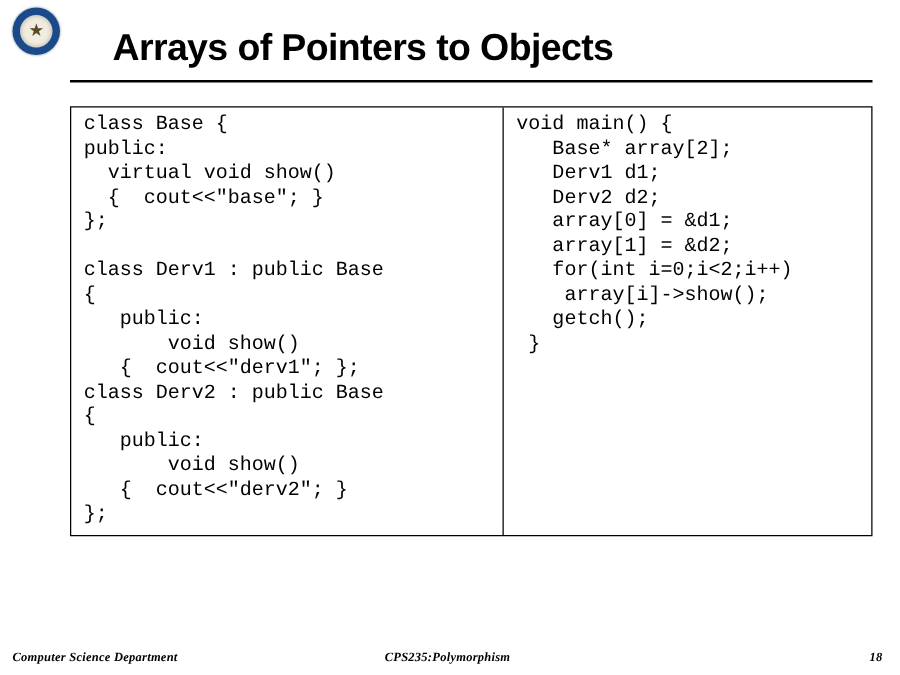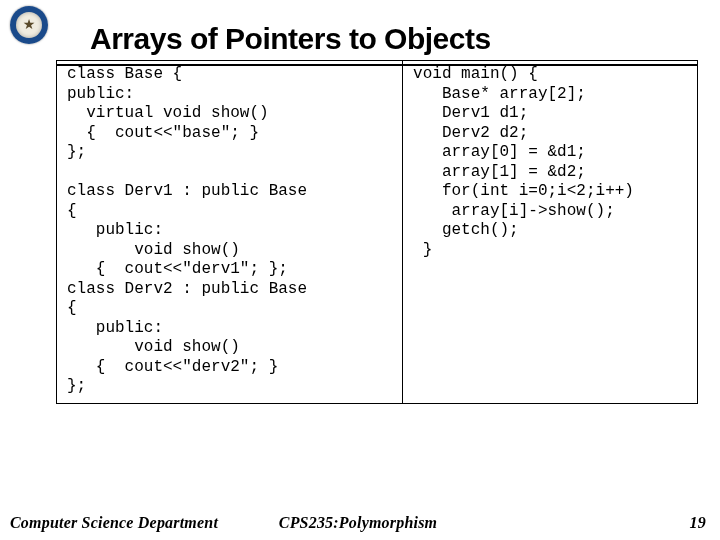--- a/index.html
+++ b/index.html
@@ -52,21 +52,21 @@
   .rule {
     position: absolute;
     top: 64px;
     left: 56px;
     right: 22px;
     height: 2px;
     background: #000;
   }
   .code-wrap {
     position: absolute;
-    top: 60px;
+    top: 85px;
     left: 56px;
     right: 22px;
     border: 1px solid #000;
   }
   .code-table {
     width: 100%;
     border-collapse: collapse;
   }
   .code-table td {
     vertical-align: top;
@@ -83,21 +83,21 @@
   }
   .footer {
     position: absolute;
     bottom: 8px;
     left: 10px;
     right: 14px;
     display: flex;
     justify-content: space-between;
     align-items: flex-start;
     font-family: Georgia, 'Times New Roman', serif;
-    font-size: 16px;
+    font-size: 10px;
     color: #000;
   }
   .footer-center {
     position: absolute;
     left: 50%;
     transform: translateX(-50%);
   }
   .footer-left, .footer-center, .footer-right {
     font-style: italic;
     font-weight: 600;
@@ -144,14 +144,14 @@
    getch();
  }</td>
     </tr>
   </tbody>
     </table>
 </div>
 
 <div class="footer">
   <span class="footer-left">Computer Science Department</span>
   <span class="footer-center">CPS235:Polymorphism</span>
-  <span class="footer-right">19</span>
+  <span class="footer-right">18</span>
 </div>
 
 </body></html>

